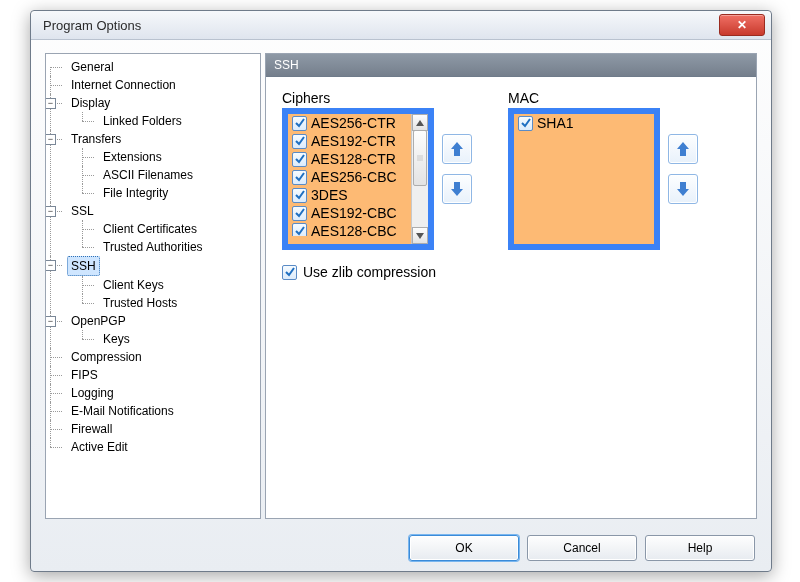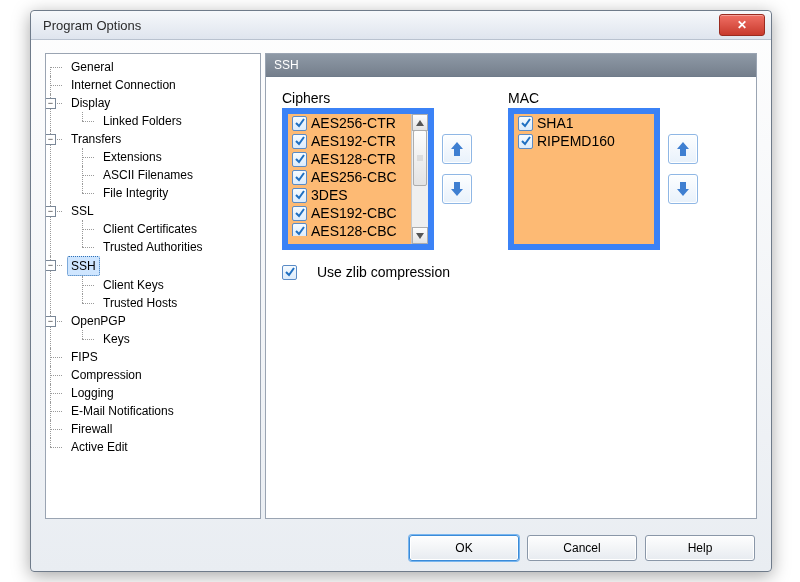--- a/index.html
+++ b/index.html
@@ -53,21 +53,21 @@
   .sb-thumb{position:absolute;left:1px;right:1px;top:0;height:55%;
             background:linear-gradient(#fdfdfd,#e3e3e3);border:1px solid #adadad;border-radius:2px}
   .sb-grip{position:absolute;top:50%;left:3px;right:3px;transform:translateY(-50%)}
   .sb-grip div{height:1px;background:#cacaca;margin:1px 0}
   .arrow-col{display:flex;flex-direction:column;gap:10px;margin-top:26px}
   .arrow-btn{width:28px;height:28px;border:1px solid #8fb7e5;border-radius:3px;
              background:linear-gradient(#fdfeff,#e8f1fb);display:flex;align-items:center;justify-content:center;
              box-shadow:inset 0 0 0 1px #fff}
   .arrow-btn svg{display:block}
   .hint{margin-top:10px}
-  .zlib-row{margin-top:14px;display:flex;align-items:center;gap:20px}
+  .zlib-row{margin-top:14px;display:flex;align-items:center;gap:6px}
   
   .chk{width:13px;height:13px;border:1px solid #5a8bc6;border-radius:2px;
        background:linear-gradient(#f6fbff,#dcebfb);display:inline-flex;align-items:center;justify-content:center;flex:0 0 auto}
   .chk svg{display:block}
   
   .footer{position:absolute;left:0;right:0;bottom:0;height:46px;display:flex;justify-content:flex-end;
           align-items:center;gap:8px;padding-right:16px}
   .btn{min-width:80px;height:24px;border:1px solid #8a97a8;border-radius:3px;
        background:linear-gradient(#fefefe,#e7ebf0);font-size:12px;color:#000;padding:0 14px;
        display:inline-flex;align-items:center;justify-content:center;box-shadow:inset 0 0 0 1px #fff}
@@ -127,22 +127,22 @@
                 <li><span class="node-label">Trusted Hosts</span></li>
               </ul>
             </li>
             <li>
               <span class="expander">−</span>
               <span class="node-label">OpenPGP</span>
               <ul>
                 <li><span class="node-label">Keys</span></li>
               </ul>
             </li>
+            <li><span class="node-label">Compression</span></li>
             <li><span class="node-label">FIPS</span></li>
-            <li><span class="node-label">Compression</span></li>
             <li><span class="node-label">Logging</span></li>
             <li><span class="node-label">E-Mail Notifications</span></li>
             <li><span class="node-label">Firewall</span></li>
             <li><span class="node-label">Active Edit</span></li>
           </ul>
         </div>
       </div>
 
       <div class="content-pane">
         <div class="panel-header">SSH</div>
@@ -253,28 +253,20 @@
               <div class="list-row">
                 <div class="listbox">
                   <div class="items" id="mac-items" style="right:0">
                       <div class="item">
                         <span class="chk">
                           <svg width="10" height="10">
                             <polyline points="1,5 4,8 9,1" stroke="#1f6fc1" stroke-width="2" fill="none"></polyline>
                           </svg>
                         </span>
                         <span>SHA1</span>
-                      </div>
-                      <div class="item">
-                        <span class="chk">
-                          <svg width="10" height="10">
-                            <polyline points="1,5 4,8 9,1" stroke="#1f6fc1" stroke-width="2" fill="none"></polyline>
-                          </svg>
-                        </span>
-                        <span>RIPEMD160</span>
                       </div>
                     </div>
                 </div>
                 <div class="arrow-col">
                   <div class="arrow-btn">
                     <svg width="14" height="16">
                       <polygon class="arrow-up" points="7,1 13,8 10,8 10,15 4,15 4,8 1,8"></polygon>
                     </svg>
                   </div>
                   <div class="arrow-btn">

